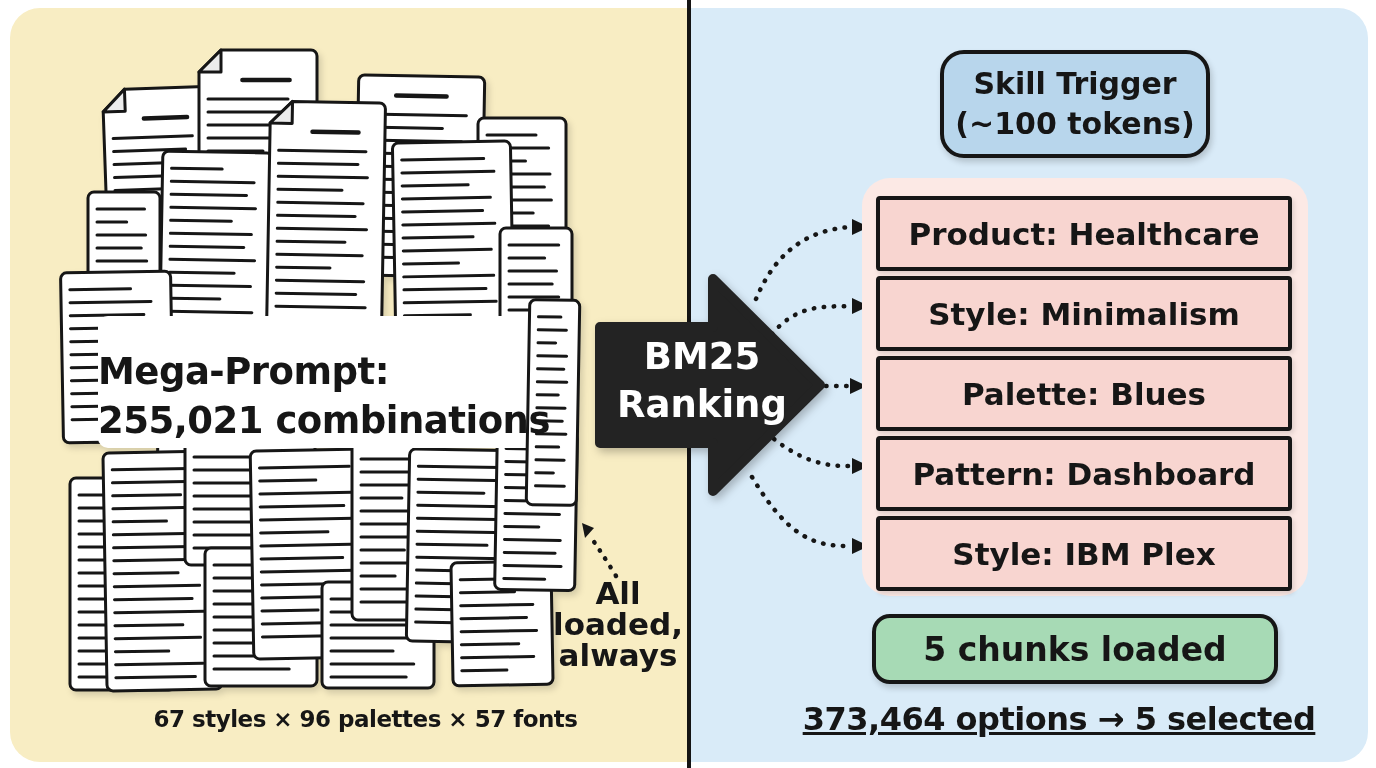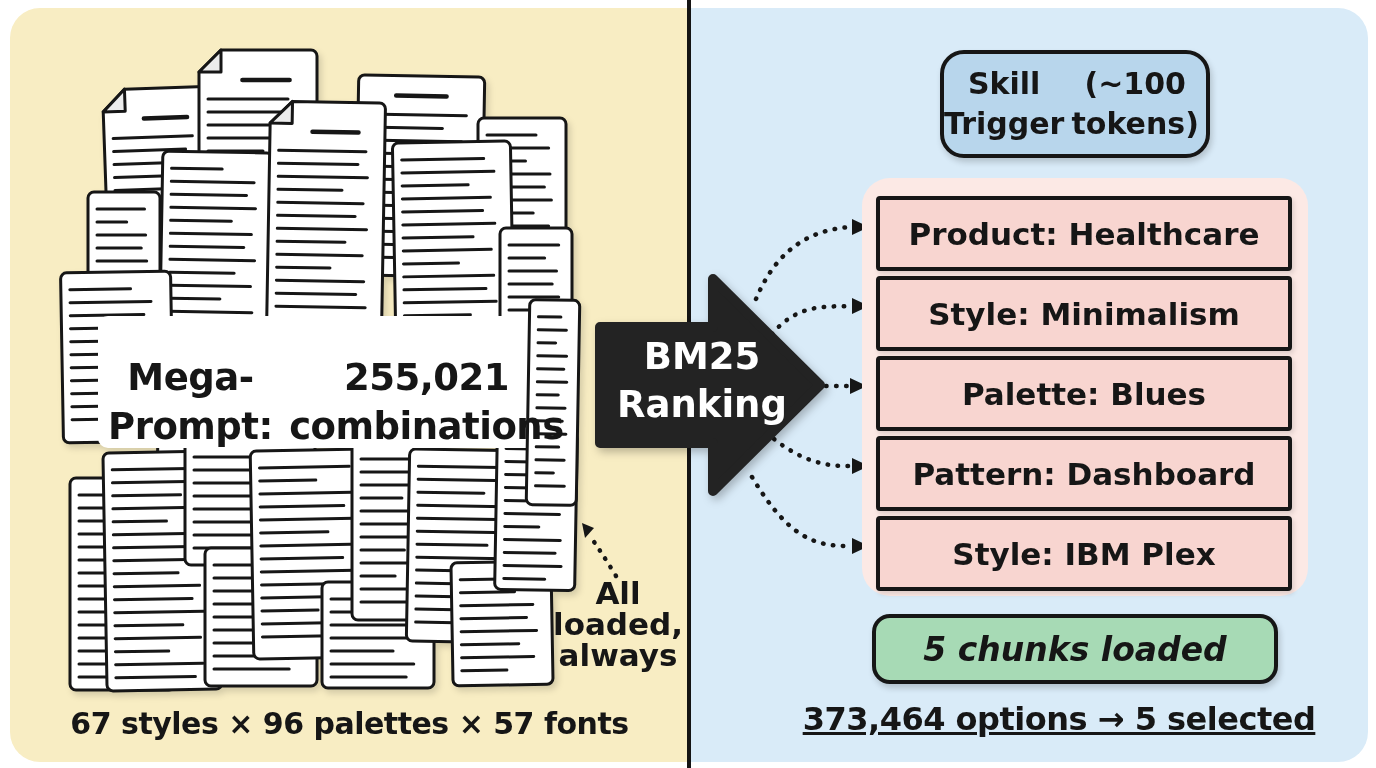--- a/index.html
+++ b/index.html
@@ -13,49 +13,49 @@
   .canvas{position:relative;width:1376px;height:768px;background:#fff;overflow:hidden;}
   .panel{position:absolute;top:8px;height:754px;}
   .panel.left{left:10px;width:679px;background:var(--left_bg);border-radius:30px 0 0 30px;}
   .panel.right{left:689px;width:679px;background:var(--right_bg);border-radius:0 30px 30px 0;}
   .divider{position:absolute;left:687px;top:0;width:4px;height:768px;background:var(--divider);}
   svg.layer{position:absolute;left:0;top:0;width:1376px;height:768px;pointer-events:none;}
   .paper{fill:var(--paper);stroke:var(--ink);stroke-width:3;}
   .fold{fill:#ececec;stroke:var(--ink);stroke-width:3;stroke-linejoin:round;}
   .pline{stroke:var(--ink);stroke-width:3;stroke-linecap:round;fill:none;}
   .pline.title{stroke-width:4.5;}
-  .banner-text{position:absolute;left:98px;top:319px;width:472px;height:132px;
-    display:flex;align-items:flex-end;justify-content:center;
+  .banner-text{position:absolute;left:98px;top:330px;width:472px;height:132px;
+    display:flex;flex-direction:column;align-items:flex-start;justify-content:center;
     font-size:37px;letter-spacing:-0.5px;line-height:49px;text-align:center;}
   .annotation{position:absolute;left:553px;top:578px;width:130px;text-align:center;
     font-size:31px;line-height:31px;}
   .caption{position:absolute;text-align:center;}
-  .caption.left-cap{left:10px;top:706px;width:679px;font-size:30px;letter-spacing:-0.5px;}
+  .caption.left-cap{left:26px;top:706px;width:679px;font-size:23px;letter-spacing:-0.5px;}
   .caption.right-cap{left:759px;top:700px;width:600px;font-size:32px;letter-spacing:-0.5px;text-decoration:underline;}
   .dotted{fill:none;stroke:var(--ink);stroke-width:4.5;stroke-linecap:round;stroke-dasharray:0.5 9.5;}
   .ahead{fill:var(--ink);stroke:none;}
   .bm25{position:absolute;left:590px;top:265px;width:240px;height:240px;
     filter:drop-shadow(3px 4px 4px rgba(0,0,0,0.25));}
   .arrowpoly{fill:var(--arrow_fill);stroke:var(--arrow_fill);stroke-width:10;stroke-linejoin:round;}
   .atext{fill:#ffffff;font-size:37px;font-weight:bold;text-anchor:middle;
     font-family:"DejaVu Sans",sans-serif;}
   .skill-box{position:absolute;left:940px;top:50px;width:270px;height:108px;
     background:var(--skill_fill);border:4px solid var(--ink);border-radius:24px;
-    display:flex;flex-direction:row;align-items:center;justify-content:center;
+    display:flex;flex-direction:column;align-items:center;justify-content:center;
     font-size:30px;line-height:40px;text-align:center;box-shadow:2px 4px 6px rgba(0,0,0,0.18);}
   .chunk-container{position:absolute;left:862px;top:178px;width:446px;height:418px;
     background:var(--chunk_container);border-radius:28px;}
   .chunk-box{position:absolute;left:876px;width:416px;height:75px;
     background:var(--chunk_fill);border:4px solid var(--ink);border-radius:4px;
     display:flex;align-items:center;justify-content:center;font-size:31px;
     box-shadow:2px 3px 5px rgba(0,0,0,0.12);}
   .loaded-box{position:absolute;left:872px;top:614px;width:406px;height:70px;
     background:var(--loaded_fill);border:4px solid var(--ink);border-radius:18px;
     display:flex;align-items:center;justify-content:center;font-size:33px;
-    box-shadow:2px 4px 6px rgba(0,0,0,0.18);font-style:italic;}
+    box-shadow:2px 4px 6px rgba(0,0,0,0.18);}
   #pile-svg{filter:drop-shadow(3px 4px 3px rgba(0,0,0,0.14));}
 </style>
 </head>
 <body>
 
 <div class="canvas">
 
   <div class="panel left"></div>
   <div class="panel right"></div>
   <div class="divider"></div>

